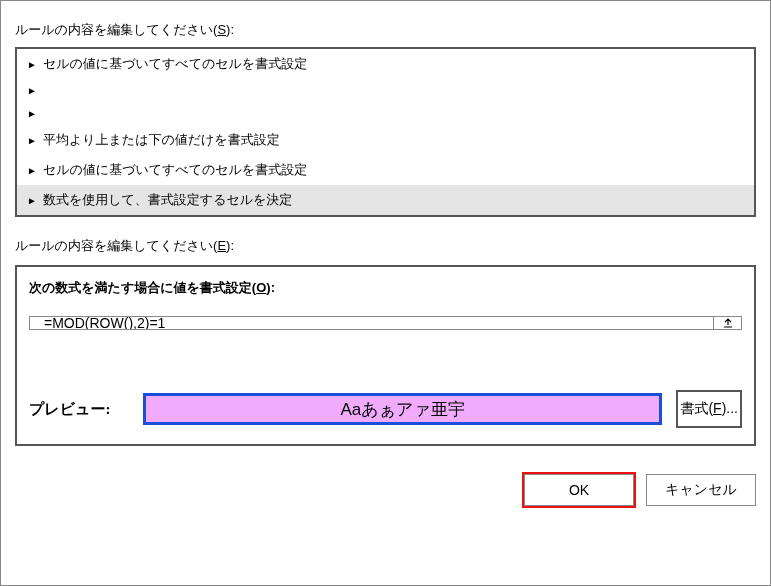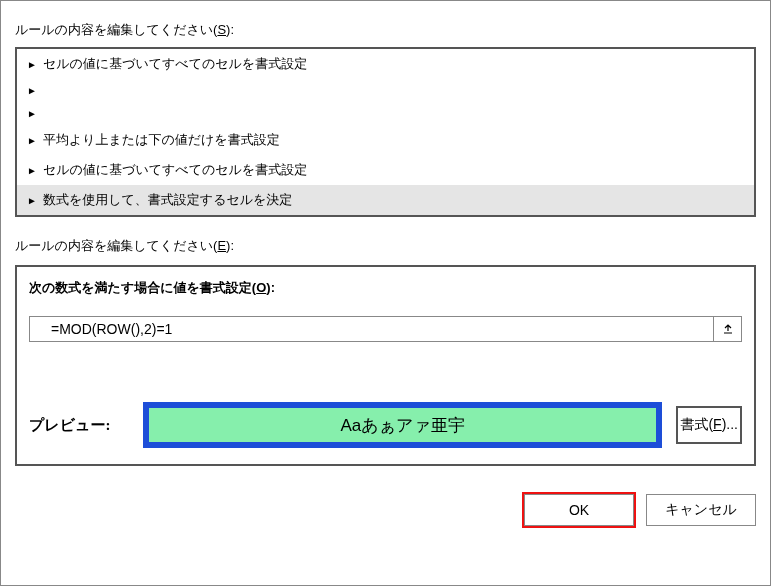--- a/index.html
+++ b/index.html
@@ -34,35 +34,35 @@
     }
     .list-item.selected { background: #e5e5e5; }
     .arrow { font-size: 10px; }
     .edit-panel {
       border: 2px solid #555; margin-top: 10px;
       padding: 12px 12px 16px 12px;
     }
     .formula-label { font-weight: bold; margin-bottom: 19px; }
     .formula-row { display: flex; align-items: stretch; }
     .formula-input {
-      flex: 1; border: 1px solid #888; padding: 3px 21px;
-      font-size: 14px; font-family: inherit; height: 26px;
+      flex: 1; border: 1px solid #888; padding: 3px 14px;
+      font-size: 14px; font-family: inherit; height: 14px;
     }
     .collapse-btn {
       width: 28px; border: 1px solid #888; border-left: none;
       display: flex; align-items: center; justify-content: center;
       cursor: pointer; background: #fff;
     }
     .preview-row {
       display: flex; align-items: center; gap: 14px; margin-top: 60px;
     }
     .preview-label { font-weight: bold; width: 100px; font-size: 15px; font-family: Liberation Serif, serif; }
     .preview-box {
-      flex: 1; border: 6px solid #1d4ed8; background: #86efac;
-      height: 46px; display: flex; align-items: center; justify-content: center;
+      flex: 1; border: 3px solid #1d4ed8; background: #f0abfc;
+      height: 32px; display: flex; align-items: center; justify-content: center;
       font-size: 17px;
     }
     .format-btn {
       border: 2px solid #555; padding: 8px 2px; background: #fff;
       cursor: pointer; font-size: 14px; font-family: inherit;
     }
     .footer {
       display: flex; justify-content: flex-end; gap: 12px;
       padding: 14px 14px;
     }

